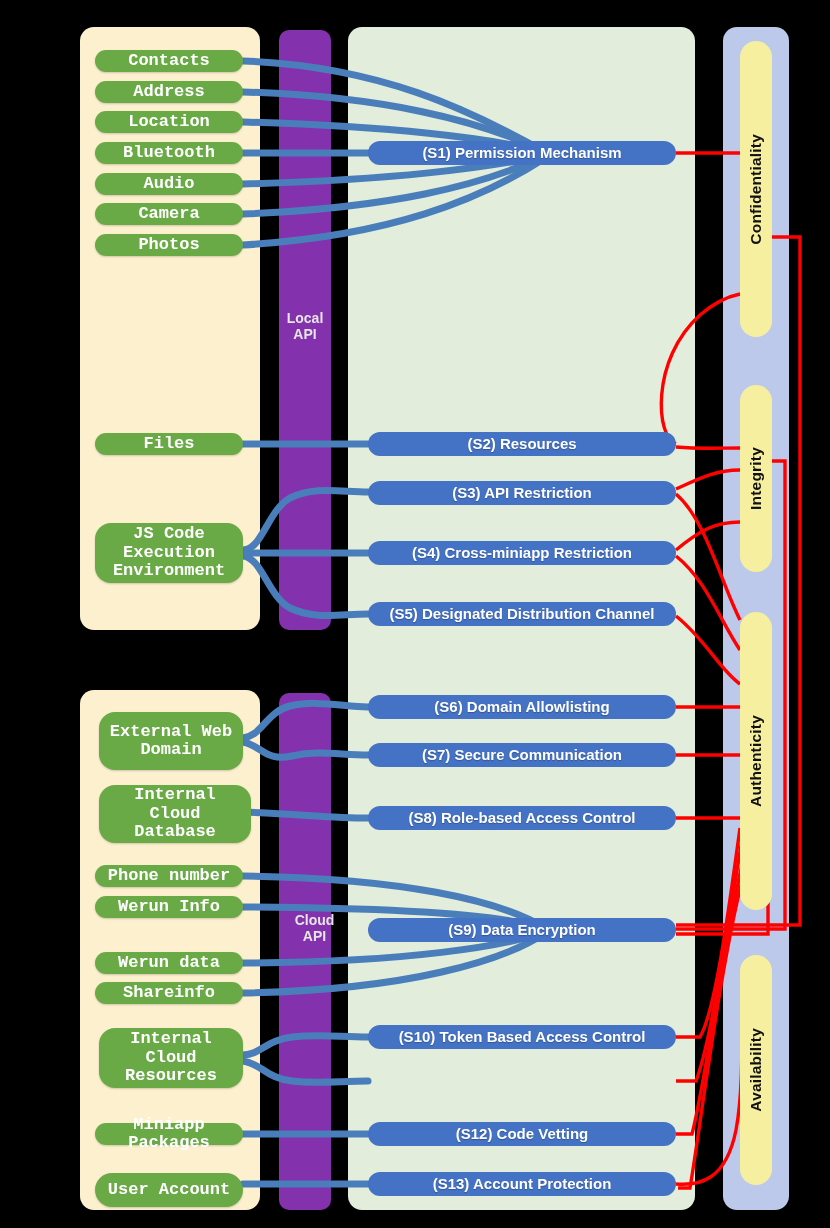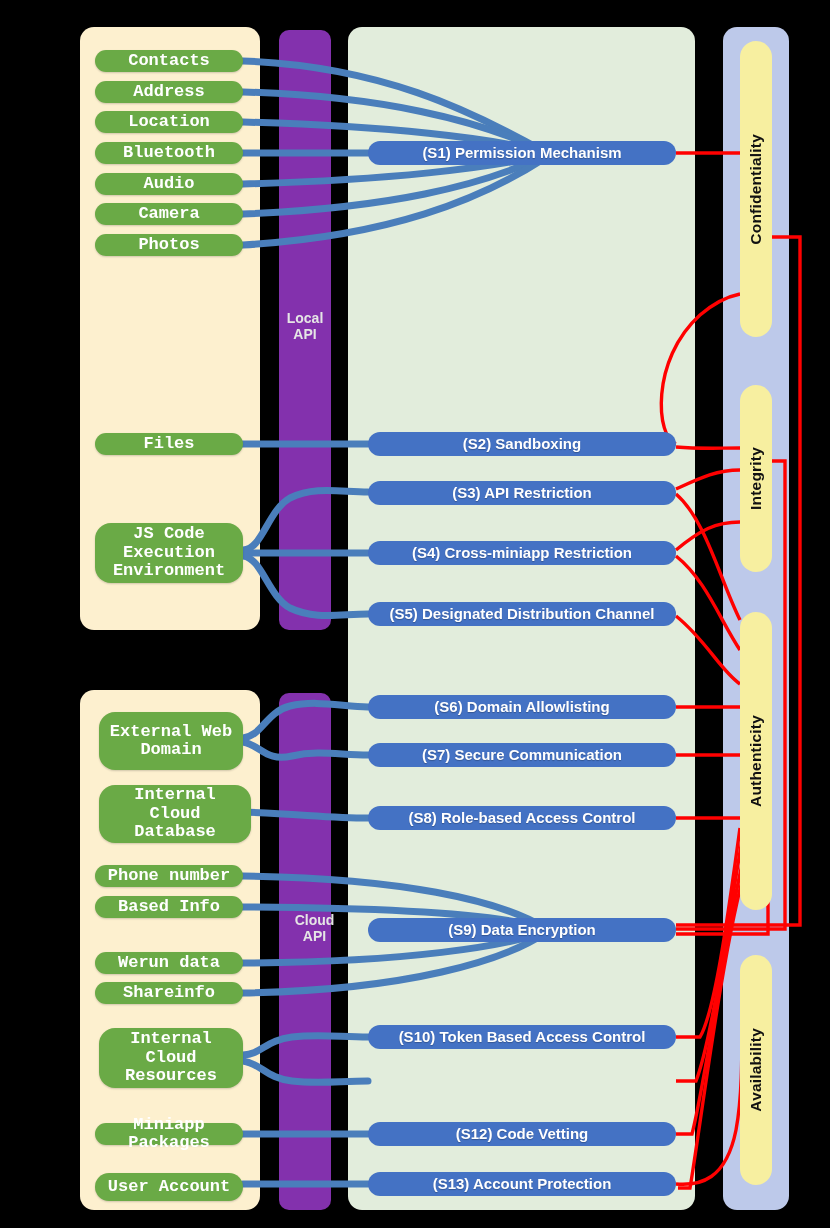--- a/index.html
+++ b/index.html
@@ -151,29 +151,29 @@
   <div class="pill gpill" style="left:95px;top:142px;width:148px;height:22px;">Bluetooth</div>
   <div class="pill gpill" style="left:95px;top:173px;width:148px;height:22px;">Audio</div>
   <div class="pill gpill" style="left:95px;top:203px;width:148px;height:22px;">Camera</div>
   <div class="pill gpill" style="left:95px;top:234px;width:148px;height:22px;">Photos</div>
   <div class="pill gpill" style="left:95px;top:433px;width:148px;height:22px;">Files</div>
   <div class="pill gpill tall" style="left:99px;top:712px;width:144px;height:58px;padding:0 6px;">External Web Domain</div>
 
   <div class="pill gpill tall" style="left:95px;top:523px;width:148px;height:60px;padding:0 6px;">JS Code Execution Environment</div>
   <div class="pill gpill tall" style="left:99px;top:785px;width:152px;height:58px;padding:0 6px;">Internal Cloud Database</div>
   <div class="pill gpill" style="left:95px;top:865px;width:148px;height:22px;">Phone number</div>
-  <div class="pill gpill" style="left:95px;top:896px;width:148px;height:22px;">Based Info</div>
+  <div class="pill gpill" style="left:95px;top:896px;width:148px;height:22px;">Werun Info</div>
   <div class="pill gpill" style="left:95px;top:952px;width:148px;height:22px;">Werun data</div>
   <div class="pill gpill" style="left:95px;top:982px;width:148px;height:22px;">Shareinfo</div>
   <div class="pill gpill tall" style="left:99px;top:1028px;width:144px;height:60px;padding:0 6px;">Internal Cloud Resources</div>
   <div class="pill gpill" style="left:95px;top:1123px;width:148px;height:22px;">Miniapp Packages</div>
-  <div class="pill gpill" style="left:95px;top:1173px;width:148px;height:28px;">User Account</div>
+  <div class="pill gpill" style="left:95px;top:1173px;width:148px;height:34px;">User Account</div>
 
   <div class="pill bpill" style="left:368px;top:141px;width:308px;height:24px;">(S1) Permission Mechanism</div>
-  <div class="pill bpill" style="left:368px;top:432px;width:308px;height:24px;">(S2) Sandboxing</div>
+  <div class="pill bpill" style="left:368px;top:432px;width:308px;height:24px;">(S2) Resources</div>
   <div class="pill bpill" style="left:368px;top:481px;width:308px;height:24px;">(S3) API Restriction</div>
   <div class="pill bpill" style="left:368px;top:541px;width:308px;height:24px;">(S4) Cross-miniapp Restriction</div>
   <div class="pill bpill" style="left:368px;top:602px;width:308px;height:24px;">(S5) Designated Distribution Channel</div>
   <div class="pill bpill" style="left:368px;top:695px;width:308px;height:24px;">(S6) Domain Allowlisting</div>
   <div class="pill bpill" style="left:368px;top:743px;width:308px;height:24px;">(S7)  Secure Communication</div>
   <div class="pill bpill" style="left:368px;top:806px;width:308px;height:24px;">(S8) Role-based Access Control</div>
   <div class="pill bpill" style="left:368px;top:918px;width:308px;height:24px;">(S9) Data Encryption</div>
   <div class="pill bpill" style="left:368px;top:1025px;width:308px;height:24px;">(S10) Token Based Access Control</div>
   <div class="pill bpill" style="left:368px;top:1122px;width:308px;height:24px;">(S12) Code Vetting</div>
   <div class="pill bpill" style="left:368px;top:1172px;width:308px;height:24px;">(S13) Account Protection</div>

